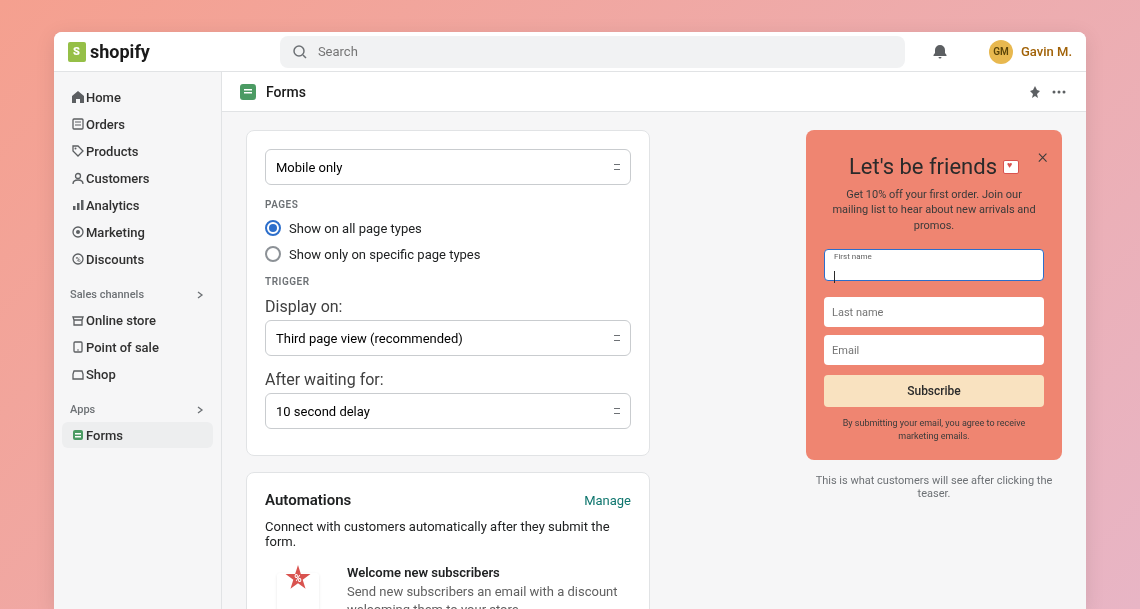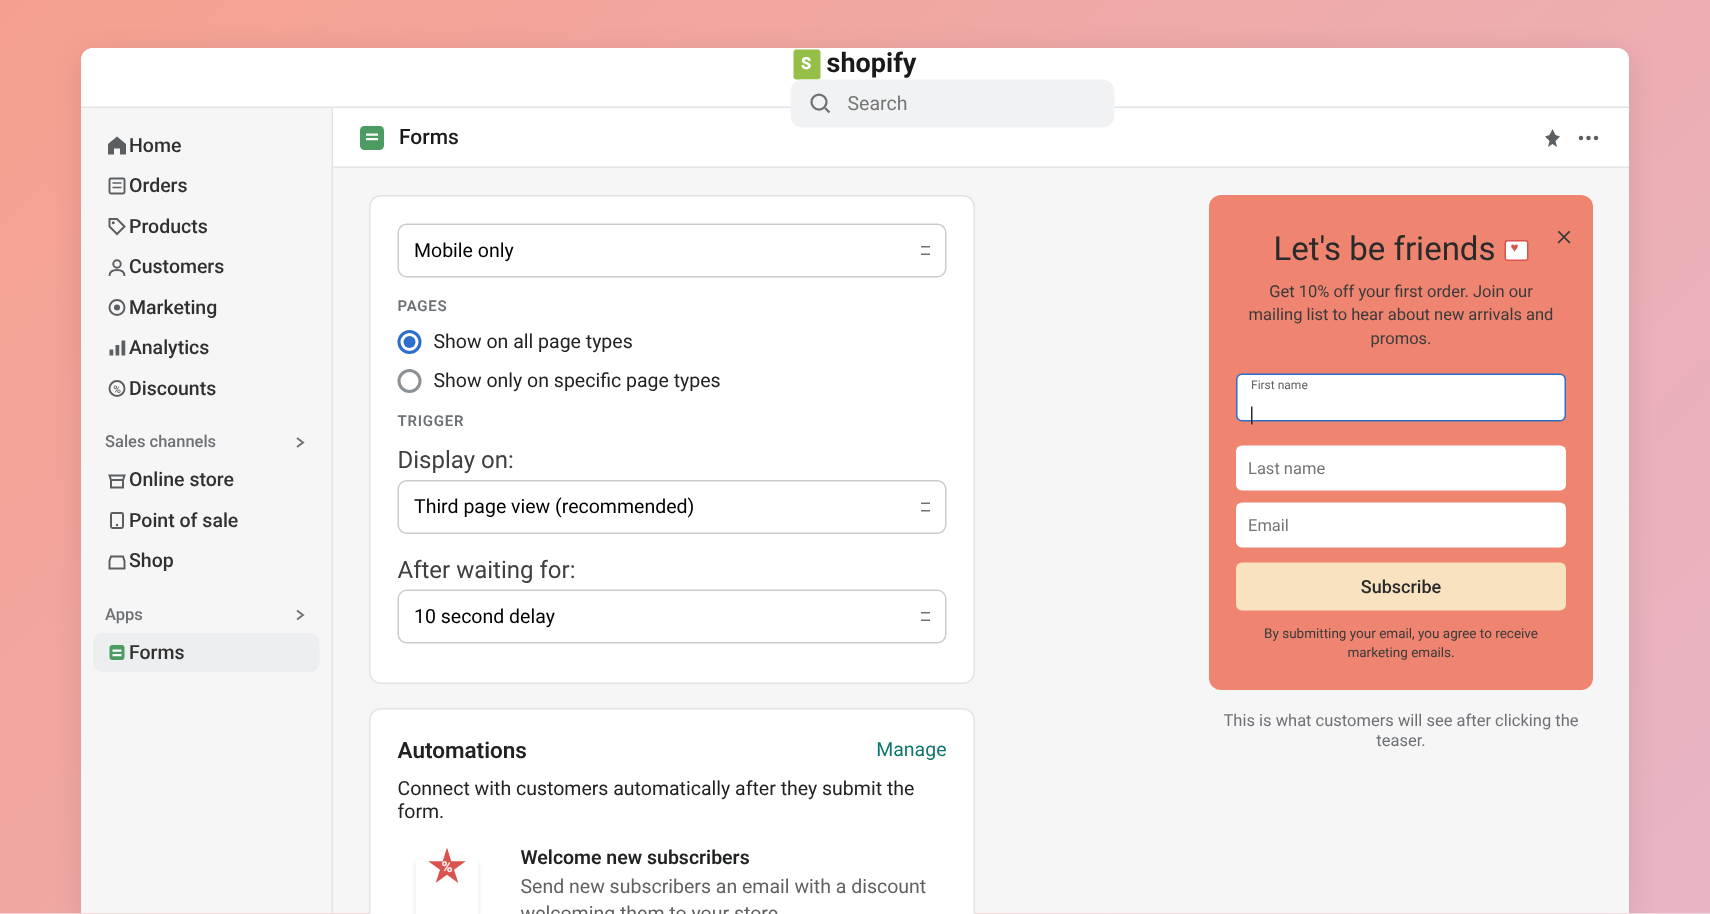--- a/index.html
+++ b/index.html
@@ -1,18 +1,18 @@
 <!DOCTYPE html>
 <html><head>
 <meta charset="utf-8">
 <style>
 * { margin: 0; padding: 0; box-sizing: border-box; font-family: -apple-system, BlinkMacSystemFont, "Segoe UI", Roboto, sans-serif; }
 body { background: linear-gradient(135deg, #f5a08f 0%, #e8b5c5 100%); padding: 32px 54px 0; }
 .app-window { background: #f6f6f7; border-radius: 8px 8px 0 0; overflow: hidden; height: 577px; display: flex; flex-direction: column; box-shadow: 0 4px 20px rgba(0,0,0,0.1); }
-.topbar { background: #fff; height: 40px; display: flex; align-items: center; padding: 0 14px; border-bottom: 1px solid #e1e3e5; flex-direction: column; }
+.topbar { background: #fff; height: 40px; display: flex; align-items: center; padding: 0 14px; border-bottom: 1px solid #e1e3e5; }
 .logo { display: flex; align-items: center; gap: 4px; font-weight: 700; font-size: 18px; color: #1a1a1a; }
 .logo-bag { width: 18px; height: 20px; background: #95bf47; border-radius: 2px; position: relative; }
 .logo-bag::before { content: 'S'; position: absolute; color: #fff; font-size: 11px; font-weight: 900; left: 5px; top: 3px; }
 .search-wrap { margin-left: 130px; flex: 1; max-width: 625px; position: relative; }
 .search-input { width: 100%; height: 32px; background: #f1f2f3; border: none; border-radius: 8px; padding: 0 12px 0 38px; font-size: 13px; color: #616161; }
 .search-icon { position: absolute; left: 12px; top: 8px; color: #6d7175; }
 .bell-icon { margin-left: auto; margin-right: 40px; color: #5c5f62; cursor: pointer; }
 .avatar { width: 24px; height: 24px; border-radius: 50%; background: #e8b84f; color: #5a4408; display: flex; align-items: center; justify-content: center; font-size: 10px; font-weight: 600; margin-right: 8px; }
 .username { font-size: 13px; font-weight: 500; color: #a16207; }
 .main-body { display: flex; flex: 1; overflow: hidden; }
@@ -132,35 +132,35 @@
             <svg width="14" height="14" viewBox="0 0 14 14">
               <circle cx="7" cy="5" r="2.5" fill="none" stroke="currentColor" stroke-width="1.3"></circle>
               <path d="M2 13c0-3 2-4 5-4s5 1 5 4" fill="none" stroke="currentColor" stroke-width="1.3"></path>
             </svg>
           </span>
           <span>Customers</span>
         </div>
       <div class="nav-item">
           <span class="icon">
             <svg width="14" height="14" viewBox="0 0 14 14">
-              <circle cx="7" cy="7" r="5" fill="none" stroke="currentColor" stroke-width="1.3"></circle>
-              <circle cx="7" cy="7" r="2" fill="currentColor"></circle>
-            </svg>
-          </span>
-          <span>Marketing</span>
-        </div>
-      <div class="nav-item">
-          <span class="icon">
-            <svg width="14" height="14" viewBox="0 0 14 14">
               <rect x="2" y="8" width="2.5" height="4" fill="currentColor"></rect>
               <rect x="6" y="5" width="2.5" height="7" fill="currentColor"></rect>
               <rect x="10" y="2" width="2.5" height="10" fill="currentColor"></rect>
             </svg>
           </span>
           <span>Analytics</span>
+        </div>
+      <div class="nav-item">
+          <span class="icon">
+            <svg width="14" height="14" viewBox="0 0 14 14">
+              <circle cx="7" cy="7" r="5" fill="none" stroke="currentColor" stroke-width="1.3"></circle>
+              <circle cx="7" cy="7" r="2" fill="currentColor"></circle>
+            </svg>
+          </span>
+          <span>Marketing</span>
         </div>
       <div class="nav-item">
           <span class="icon">
             <svg width="14" height="14" viewBox="0 0 14 14">
               <circle cx="7" cy="7" r="5" fill="none" stroke="currentColor" stroke-width="1.3"></circle>
               <text x="7" y="10" font-size="7" text-anchor="middle" fill="currentColor">%</text>
             </svg>
           </span>
           <span>Discounts</span>
         </div>

